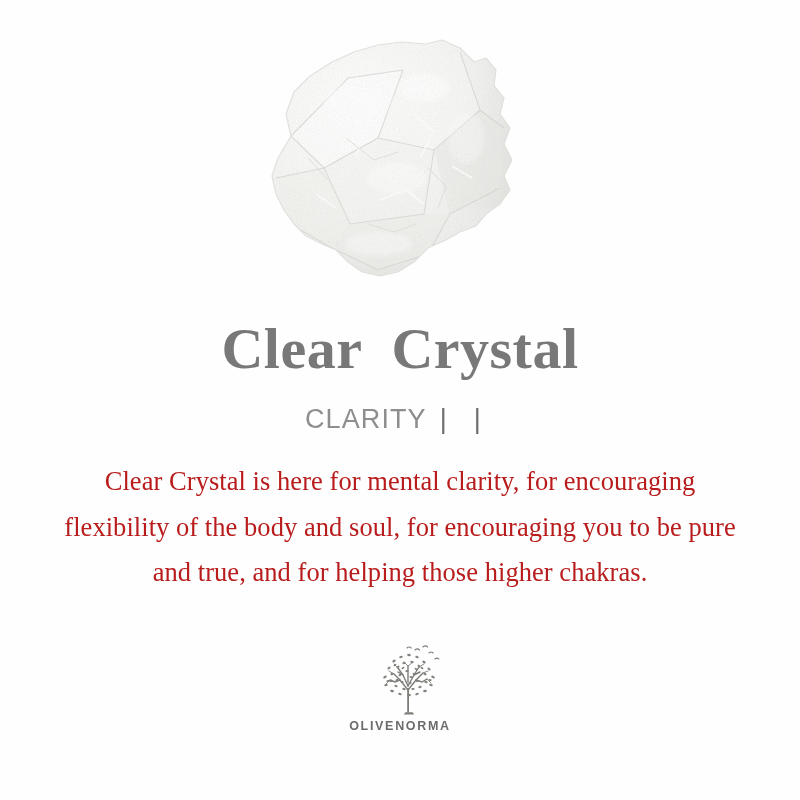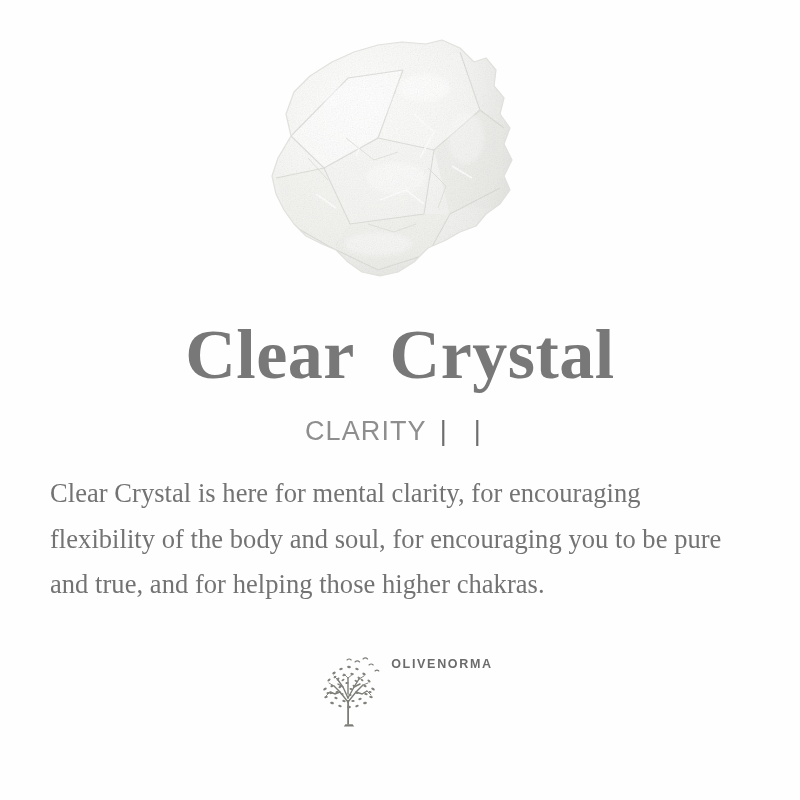--- a/index.html
+++ b/index.html
@@ -38,21 +38,21 @@
     left: 228px;
     top: 18px;
     width: 320px;
     height: 290px;
     display: block;
   }
 
   
   .product-title {
     font-family: "Liberation Serif", "DejaVu Serif", serif;
-    font-size: 70px;
+    font-size: 58px;
     font-weight: 700;
     color: #787878;
     letter-spacing: 0.5px;
     line-height: 1;
     text-align: center;
     margin: 0;
     padding: 0;
     white-space: pre;
   }
 
@@ -76,35 +76,35 @@
     font-weight: 300;
     padding: 0 13px;
     transform: scaleY(1.05);
     display: inline-block;
   }
 
   
   .description {
     margin-top: 26px;
     width: 700px;
-    text-align: left;
+    text-align: center;
     font-family: "Liberation Serif", "DejaVu Serif", serif;
     font-size: 26.5px;
     font-weight: 400;
-    color: #737373;
+    color: #b91c1c;
     line-height: 1.72;
     letter-spacing: 0.05px;
   }
 
   
   .brand {
     margin-top: 22px;
     display: flex;
-    flex-direction: row;
-    align-items: flex-start;
+    flex-direction: column;
+    align-items: flex-end;
   }
   .brand-mark {
     width: 84px;
     height: 74px;
     display: block;
   }
   .brand-name {
     margin-top: 2px;
     font-family: "Liberation Sans", sans-serif;
     font-size: 12.5px;

